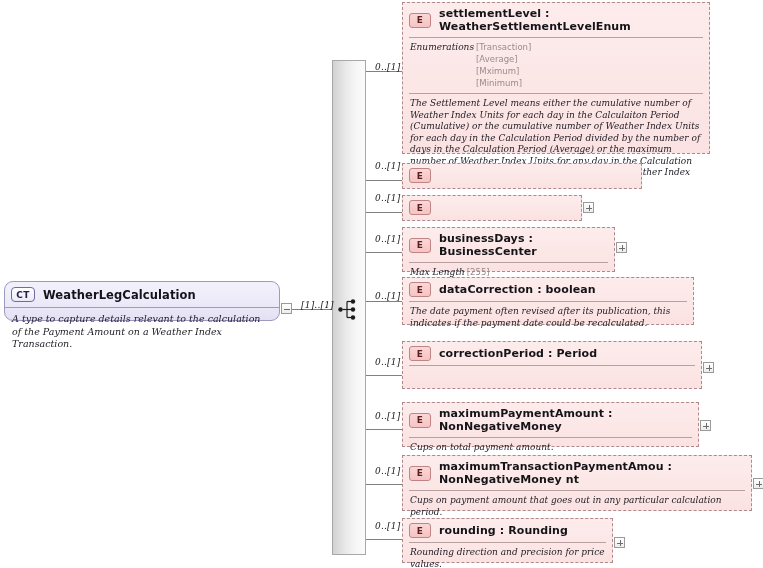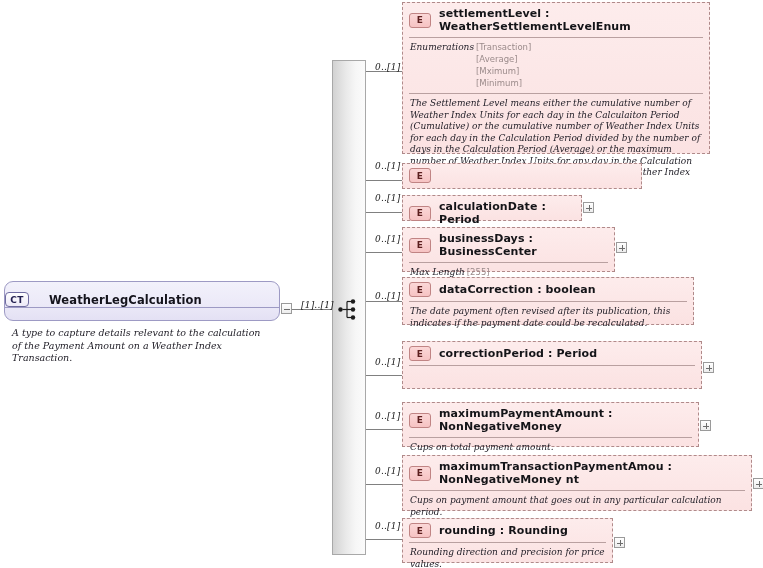--- a/index.html
+++ b/index.html
@@ -29,24 +29,24 @@
   
   .ctbox{
     position:absolute;
     box-sizing:border-box;
     background:linear-gradient(to bottom,#f2f1fb 0%,#eceaf8 55%,#e4e1f4 100%);
     border:1px solid #9d9ac4;
     border-radius:9px;
     box-shadow:0 0 0 0 rgba(0,0,0,0);
   }
   .ct-head{
-    display:flex;align-items:flex-end;
+    display:flex;align-items:center;
     height:25px;
-    padding:0 0;
-    gap:20px;
+    padding:0 6px;
+    gap:8px;
   }
   .badge{
     box-sizing:border-box;
     display:inline-flex;align-items:center;justify-content:center;
     font-family:"DejaVu Sans","Liberation Sans",sans-serif;
     font-size:9px;
     font-weight:bold;
     letter-spacing:.3px;
   }
   .badge-ct{
@@ -61,21 +61,20 @@
     letter-spacing:.1px;
   }
   .ct-sep{height:1px;background:#9d9ac4;margin:0;}
   .ct-doc{
     font-family:"DejaVu Serif","Liberation Serif",serif;
     font-style:italic;
     font-size:9.5px;
     line-height:12.5px;
     color:#1d1b24;
     padding:5px 7px 4px 7px;
-    margin-top:14px;
   }
 
   
   .elbox{
     position:absolute;
     box-sizing:border-box;
     border:1px dashed #b08a8a;
     background:linear-gradient(to bottom,#fdecec 0%,#fbe2e2 100%);
   }
   .el-head{
@@ -224,21 +223,20 @@
 
   <div class="elbox" style="left:402px;top:163px;width:240px;height:26px;">
     <div class="el-head">
       <span class="badge badge-e">E</span>
     </div>
   </div>
 
   <div class="elbox" style="left:402px;top:195px;width:180px;height:26px;">
     <div class="el-head">
       <span class="badge badge-e">E</span>
-      <span class="el-title">calculationDate : Period</span>
     </div>
   </div>
   <div class="expander plus" style="left:583px;top:202px;"></div>
 
   <div class="elbox" style="left:402px;top:227px;width:213px;height:45px;">
     <div class="el-head">
       <span class="badge badge-e">E</span>
       <span class="el-title">businessDays : BusinessCenter</span>
     </div>
     <div class="el-sep"></div>

